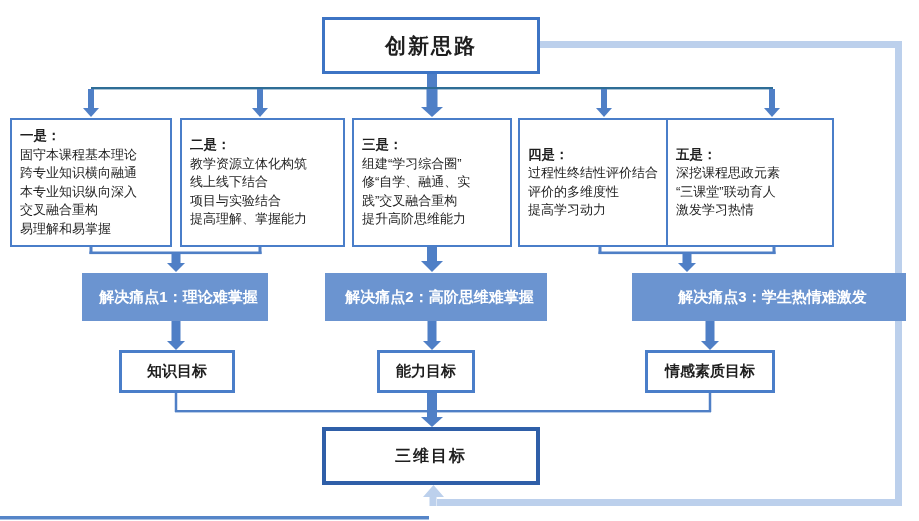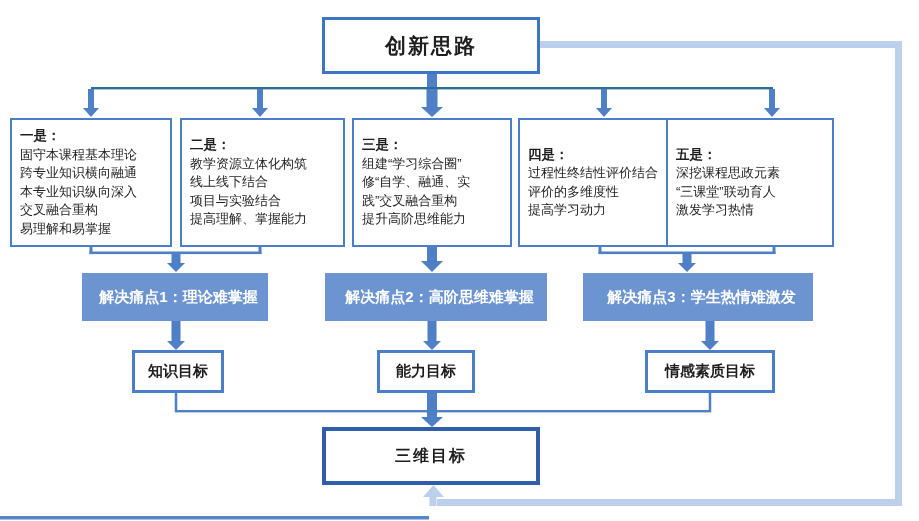--- a/index.html
+++ b/index.html
@@ -149,25 +149,25 @@
     <div class="sbox-line">“三课堂”联动育人</div>
     <div class="sbox-line">激发学习热情</div>
   </div>
 
   <div class="pain" style="left:82px;width:186px">
     <span>解决痛点1：理论难掌握</span>
   </div>
   <div class="pain" style="left:325px;width:222px">
     <span>解决痛点2：高阶思维难掌握</span>
   </div>
-  <div class="pain" style="left:583px;width:230px">
+  <div class="pain" style="left:632px;width:274px">
     <span>解决痛点3：学生热情难激发</span>
   </div>
 
-  <div class="goal" style="left:132px;width:92px">
+  <div class="goal" style="left:119px;width:116px">
     <span>知识目标</span>
   </div>
   <div class="goal" style="left:377px;width:98px">
     <span>能力目标</span>
   </div>
   <div class="goal" style="left:645px;width:130px">
     <span>情感素质目标</span>
   </div>
 
   <div class="box final-box">

